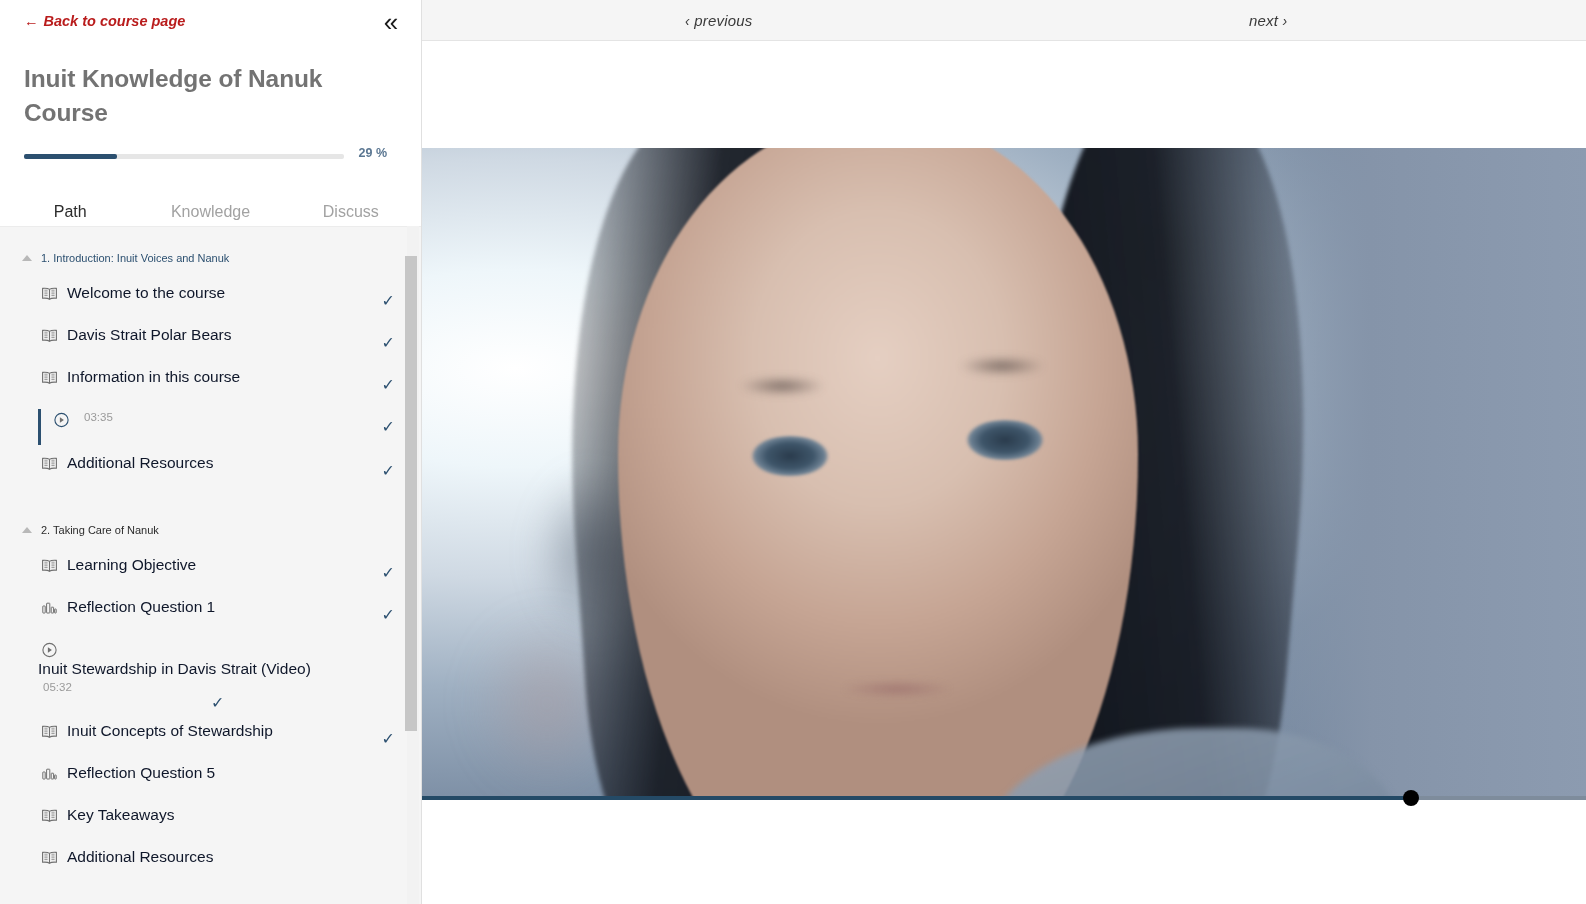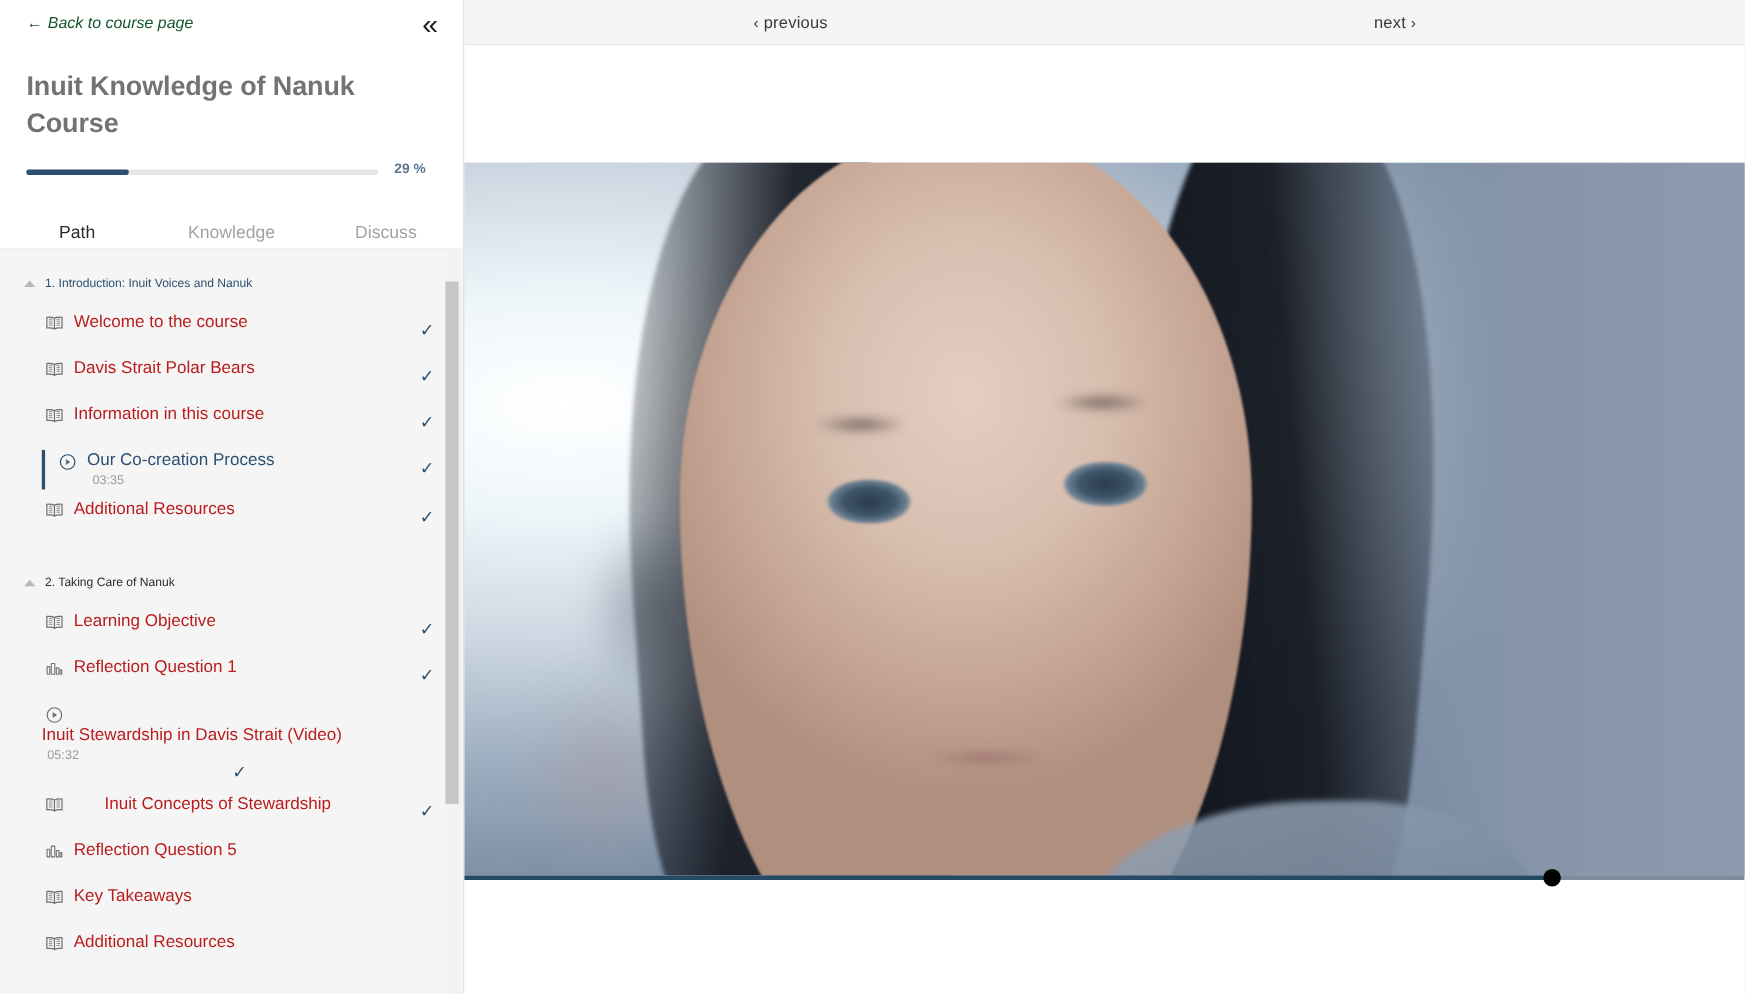--- a/index.html
+++ b/index.html
@@ -10,20 +10,21 @@
     background: #ffffff;
     overflow: hidden;
   }
   #app { position: relative; width: 1586px; height: 904px; }
 
   
   .main-pane {
     position: absolute; left: 422px; top: 0;
     width: 1164px; height: 904px;
     background: #ffffff;
+    font-style: italic;
   }
   .topbar {
     position: relative;
     height: 41px; width: 100%;
     background: #f5f5f5;
     border-bottom: 1px solid #e4e4e4;
   }
   .nav-prev, .nav-next {
     position: absolute; top: 0;
     height: 41px; line-height: 41px;
@@ -156,22 +157,22 @@
     position: absolute; left: 0; top: 0;
     width: 422px; height: 904px;
     background: #ffffff;
     border-right: 1px solid #e0e0e0;
     z-index: 5;
     overflow: hidden;
   }
   .sb-header { position: relative; padding: 0 24px; background: #ffffff; }
   .back-link {
     position: absolute; left: 24px; top: 13px;
-    font-size: 14.5px; font-style: italic; color: #14532d;
-    cursor: pointer; white-space: nowrap;
+    font-size: 14.5px; font-style: italic; color: #b91c1c;
+    cursor: pointer; white-space: nowrap; font-weight: bold;
   }
   .back-arrow { font-style: normal; margin-right: 5px; }
   .collapse-btn {
     position: absolute; right: 14px; top: 6px;
     width: 32px; height: 32px; cursor: pointer;
     display: flex; align-items: center; justify-content: center;
     font-size: 26px; color: #1a1a1a; line-height: 1;
   }
   .course-title {
     position: absolute; left: 24px; top: 62px; width: 340px;
@@ -246,21 +247,21 @@
     min-height: 36px;
     cursor: pointer;
   }
   .item .ico {
     flex: 0 0 auto; width: 22px; height: 18px;
     margin-top: 2px; margin-right: 7px;
     display: flex; align-items: center; justify-content: center;
   }
   .item .txtwrap { flex: 1 1 auto; }
   .item .label {
-    font-size: 15.5px; color: #b91c1c; line-height: 20px;
+    font-size: 15.5px; color: #0f172a; line-height: 20px;
     display: block;
   }
   .item .duration {
     font-size: 11.5px; color: #9a9a9a; display: block;
     margin-top: 2px; margin-left: 5px;
   }
   .item .check {
     flex: 0 0 auto; width: 16px; text-align: right;
     font-size: 16px; color: #2c5070; line-height: 20px;
     align-self: center;
@@ -425,21 +426,20 @@
             <span class="check">✓</span>
           </div>
           <div class="item active" style="margin-bottom: 8px;">
             <span class="ico">
               <svg width="17" height="16" viewBox="0 0 17 16" fill="none" stroke="#6f6f6f" stroke-width="1.1">
                 <circle cx="8.5" cy="8" r="6.6"></circle>
                 <path d="M6.9 5.3l4 2.7-4 2.7z" fill="#6f6f6f" stroke="none"></path>
               </svg>
             </span>
             <div class="txtwrap">
-              <span class="label">Our Co-creation Process</span>
               <span class="duration">03:35</span>
             </div>
             <span class="check">✓</span>
           </div>
           <div class="item" style="margin-bottom: 6px;">
             <span class="ico">
               <svg width="17" height="16" viewBox="0 0 17 16" fill="none" stroke="#6f6f6f" stroke-width="1.1">
                 <path d="M8.5 3.4C7.2 2.4 5.3 2.1 1.6 2.4v9.8c3.7-.3 5.6 0 6.9 1 1.3-1 3.2-1.3 6.9-1V2.4c-3.7-.3-5.6 0-6.9 1z"></path>
                 <path d="M8.5 3.4v9.8"></path>
                 <path d="M3.4 4.2h3.2" stroke-width=".7"></path>
@@ -502,21 +502,21 @@
                 <circle cx="8.5" cy="8" r="6.6"></circle>
                 <path d="M6.9 5.3l4 2.7-4 2.7z" fill="#6f6f6f" stroke="none"></path>
               </svg>
             </span>
             <div class="txtwrap">
               <span class="label">Inuit Stewardship in Davis Strait (Video)</span>
               <span class="duration">05:32</span>
             </div>
             <span class="check">✓</span>
           </div>
-          <div class="item" style="margin-bottom: 6px; gap: 28px;">
+          <div class="item" style="margin-bottom: 6px;">
             <span class="ico">
               <svg width="17" height="16" viewBox="0 0 17 16" fill="none" stroke="#6f6f6f" stroke-width="1.1">
                 <path d="M8.5 3.4C7.2 2.4 5.3 2.1 1.6 2.4v9.8c3.7-.3 5.6 0 6.9 1 1.3-1 3.2-1.3 6.9-1V2.4c-3.7-.3-5.6 0-6.9 1z"></path>
                 <path d="M8.5 3.4v9.8"></path>
                 <path d="M3.4 4.2h3.2" stroke-width=".7"></path>
                 <path d="M10.4 4.2h3.2" stroke-width=".7"></path>
                 <path d="M3.4 6h3.2" stroke-width=".7"></path>
                 <path d="M10.4 6h3.2" stroke-width=".7"></path>
                 <path d="M3.4 7.8h3.2" stroke-width=".7"></path>
                 <path d="M10.4 7.8h3.2" stroke-width=".7"></path>

